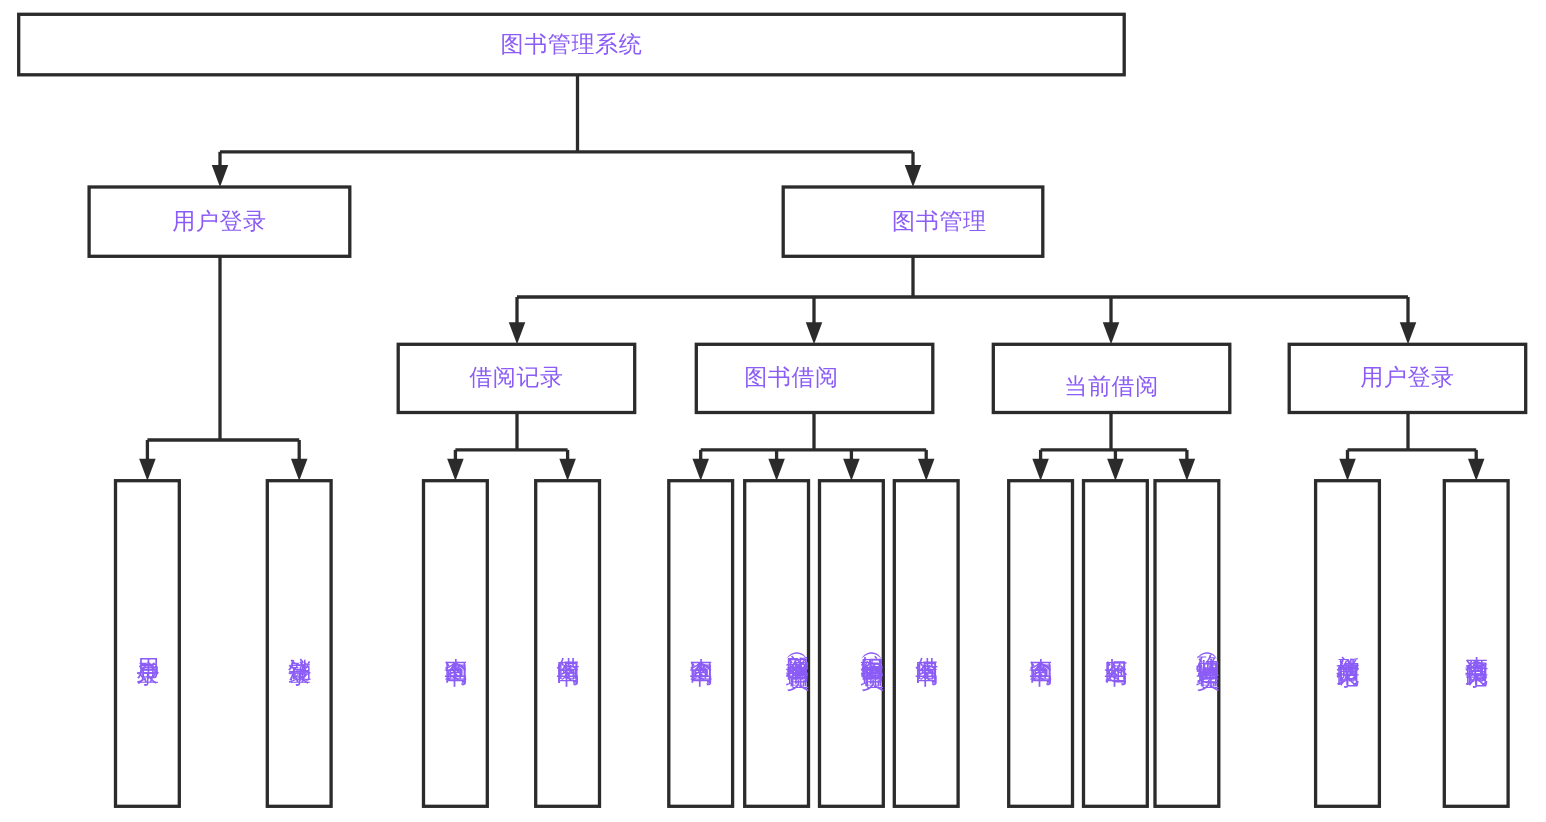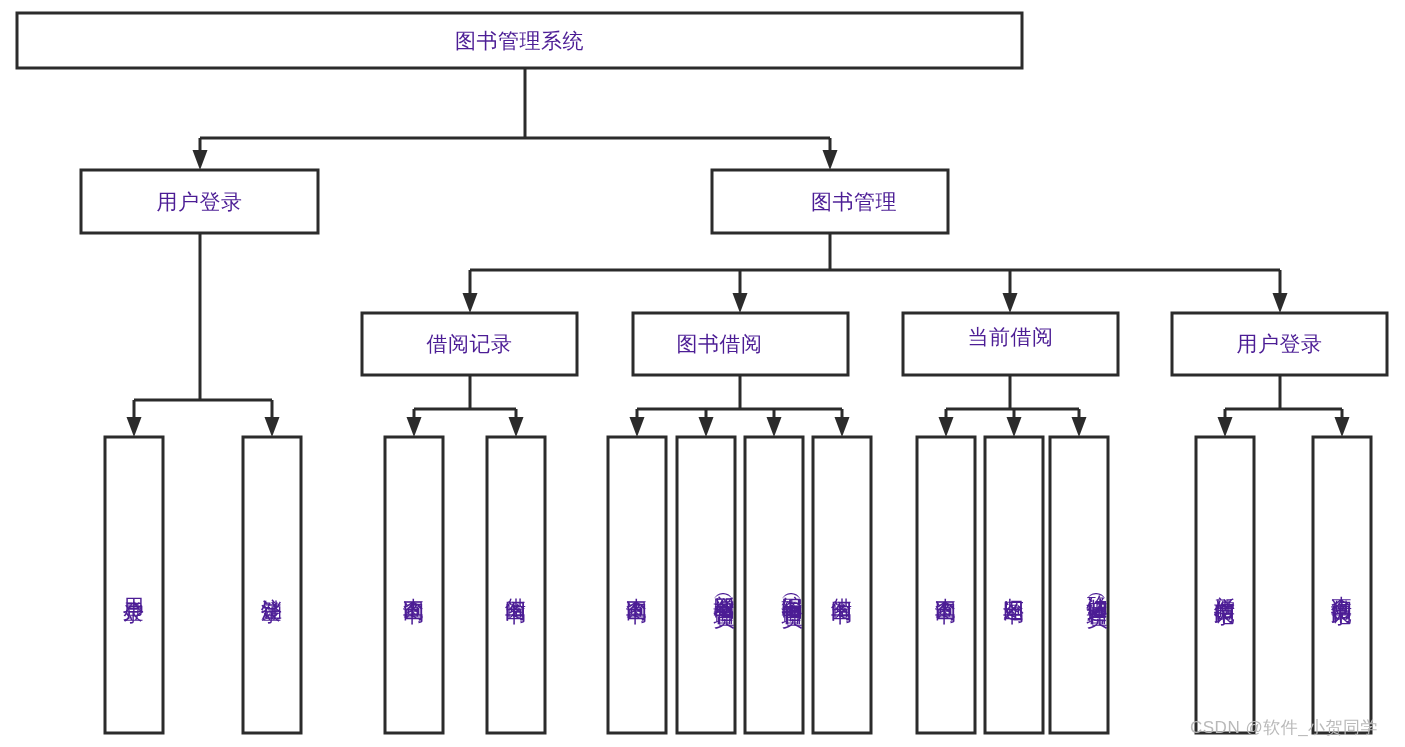--- a/index.html
+++ b/index.html
@@ -37,21 +37,21 @@
     stroke-linecap: butt;
   }
   .arrow-head {
     fill: #2b2b2b;
   }
   .node-label {
     position: absolute;
     display: flex;
     align-items: center;
     justify-content: center;
-    color: #4c1d95;
+    color: #8b5cf6;
     font-family: "Liberation Sans", "DejaVu Sans", sans-serif;
     font-size: 21px;
     line-height: 1.12;
     letter-spacing: 0.5px;
     white-space: pre;
     pointer-events: none;
     box-sizing: border-box;
   }
   .node-label.vertical {
     writing-mode: vertical-rl;
@@ -154,30 +154,29 @@
         <rect x="1196" y="437" width="58" height="296" class="box-rect"></rect>
         <rect x="1313" y="437" width="58" height="296" class="box-rect"></rect>
       </g>
   </svg>
   <div id="label-layer">
       <div class="node-label" style="left: 17px; top: 13px; width: 1005px; height: 55px;">图书管理系统</div>
       <div class="node-label" style="left: 81px; top: 170px; width: 237px; height: 63px;">用户登录</div>
       <div class="node-label" style="left: 712px; top: 170px; width: 236px; height: 63px; padding-left: 48px;">图书管理</div>
       <div class="node-label" style="left: 362px; top: 313px; width: 215px; height: 62px;">借阅记录</div>
       <div class="node-label" style="left: 633px; top: 313px; width: 173px; height: 62px;">图书借阅</div>
-      <div class="node-label" style="left: 903px; top: 300px; width: 215px; height: 78px; font-family: Liberation Mono, monospace;">当前借阅</div>
+      <div class="node-label" style="left: 903px; top: 313px; width: 215px; height: 78px;">当前借阅</div>
       <div class="node-label" style="left: 1172px; top: 313px; width: 215px; height: 62px;">用户登录</div>
       <div class="node-label vertical" style="left: 105px; top: 437px; width: 58px; height: 296px;">用户登录</div>
       <div class="node-label vertical" style="left: 243px; top: 437px; width: 58px; height: 296px;">注销登录</div>
       <div class="node-label vertical" style="left: 385px; top: 437px; width: 58px; height: 296px;">查询图书</div>
       <div class="node-label vertical" style="left: 487px; top: 437px; width: 58px; height: 296px;">借阅图书</div>
       <div class="node-label vertical" style="left: 608px; top: 437px; width: 58px; height: 296px;">查询图书</div>
       <div class="node-label vertical top-align" style="left: 677px; top: 437px; width: 58px; height: 296px;">新增图书（管理员）</div>
       <div class="node-label vertical top-align" style="left: 745px; top: 437px; width: 58px; height: 296px;">编辑图书（管理员）</div>
       <div class="node-label vertical" style="left: 813px; top: 437px; width: 58px; height: 296px;">借阅图书</div>
       <div class="node-label vertical" style="left: 917px; top: 437px; width: 58px; height: 296px;">查询图书</div>
       <div class="node-label vertical" style="left: 985px; top: 437px; width: 58px; height: 296px;">归还图书</div>
       <div class="node-label vertical top-align" style="left: 1050px; top: 437px; width: 58px; height: 296px;">确认归还（管理员）</div>
       <div class="node-label vertical" style="left: 1196px; top: 437px; width: 58px; height: 296px;">新增借阅记录</div>
       <div class="node-label vertical" style="left: 1313px; top: 437px; width: 58px; height: 296px;">查询借阅记录</div>
     </div>
-  <div class="watermark" style="left:1190px; top:716px;">CSDN @软件_小贺同学</div>
 </div>
 
 </body></html>

